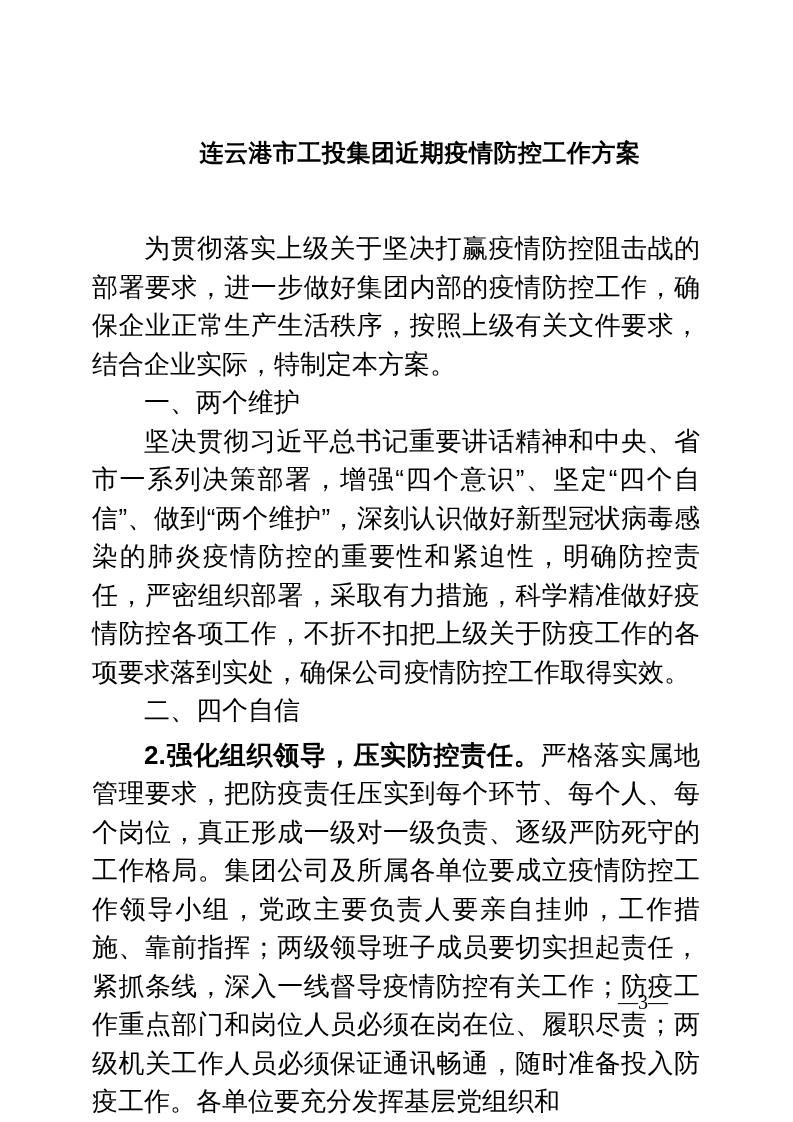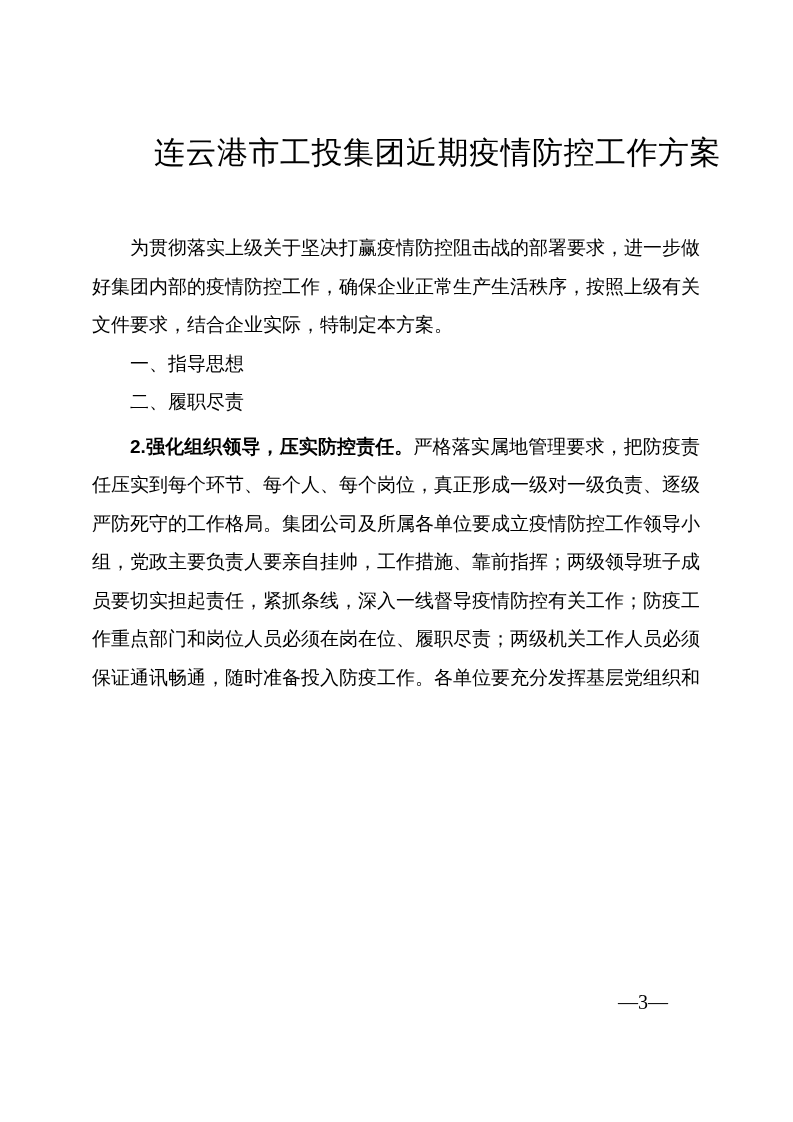--- a/index.html
+++ b/index.html
@@ -17,31 +17,31 @@
     font-family: "Liberation Sans", sans-serif;
   }
   .content {
     position: absolute;
     left: 92px;
     top: 0;
     width: 608px;
   }
   .doc-title {
     margin: 131px 0 54px 0;
-    font-size: 31px;
+    font-size: 24px;
     line-height: 44px;
-    font-weight: 400;
+    font-weight: 700;
     text-align: center;
     text-indent: 2em;
     white-space: nowrap;
     letter-spacing: 0.5px;
   }
   .para {
     margin: 0;
-    font-size: 19px;
+    font-size: 26px;
     line-height: 38.5px;
     text-align: justify;
     text-justify: inter-character;
     text-indent: 2em;
     word-break: break-all;
   }
   .para.measure {
     margin-top: 6px;
   }
   .measure-lead {
@@ -60,23 +60,24 @@
 </head>
 <body>
 
 <div class="page">
   <div class="content">
 
     <h1 class="doc-title">连云港市工投集团近期疫情防控工作方案</h1>
 
     <p class="para">为贯彻落实上级关于坚决打赢疫情防控阻击战的部署要求，进一步做好集团内部的疫情防控工作，确保企业正常生产生活秩序，按照上级有关文件要求，结合企业实际，特制定本方案。</p>
 
-    <p class="para">一、指导思想</p>
+    <p class="para">一、两个维护</p>
 
+    <p class="para">坚决贯彻习近平总书记重要讲话精神和中央、省市一系列决策部署，增强“四个意识”、坚定“四个自信”、做到“两个维护”，深刻认识做好新型冠状病毒感染的肺炎疫情防控的重要性和紧迫性，明确防控责任，严密组织部署，采取有力措施，科学精准做好疫情防控各项工作，不折不扣把上级关于防疫工作的各项要求落到实处，确保公司疫情防控工作取得实效。</p>
 
-    <p class="para">二、履职尽责</p>
+    <p class="para">二、四个自信</p>
 
     <p class="para measure"><span class="measure-lead">2.强化组织领导，压实防控责任。</span><span>严格落实属地管理要求，把防疫责任压实到每个环节、每个人、每个岗位，真正形成一级对一级负责、逐级严防死守的工作格局。集团公司及所属各单位要成立疫情防控工作领导小组，党政主要负责人要亲自挂帅，工作措施、靠前指挥；两级领导班子成员要切实担起责任，紧抓条线，深入一线督导疫情防控有关工作；防疫工作重点部门和岗位人员必须在岗在位、履职尽责；两级机关工作人员必须保证通讯畅通，随时准备投入防疫工作。各单位要充分发挥基层党组织和</span></p>
 
   </div>
 
   <div class="page-number">—3—</div>
 </div>
 
 </body></html>

